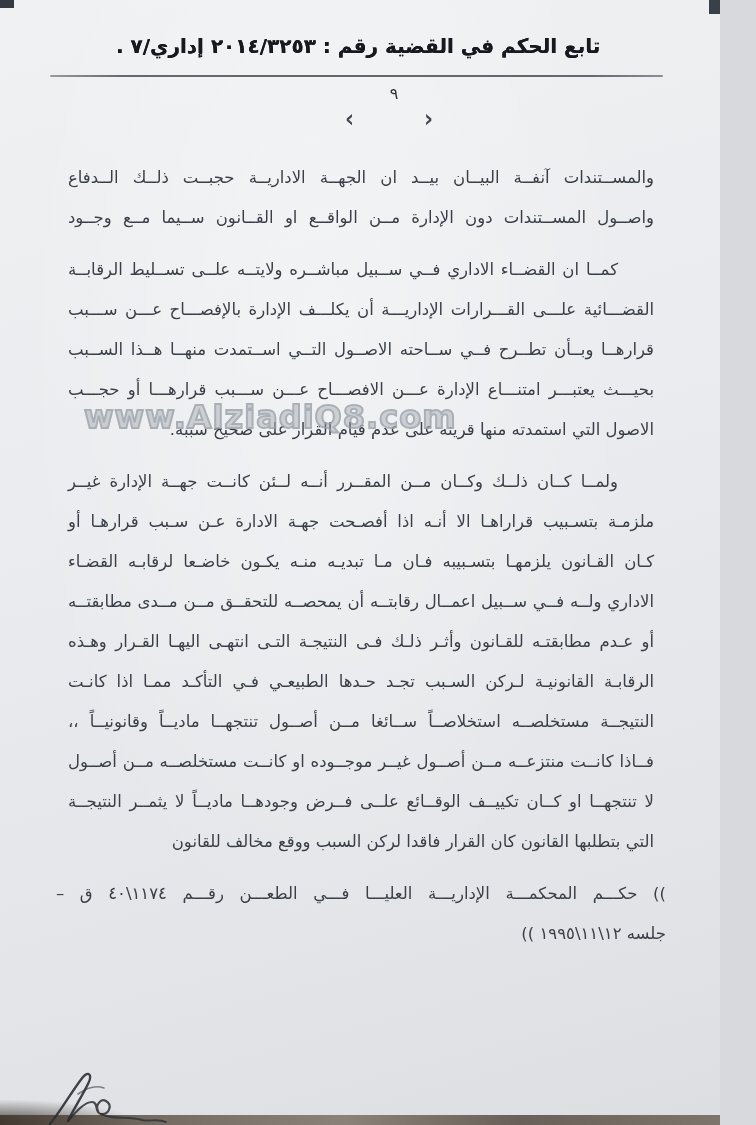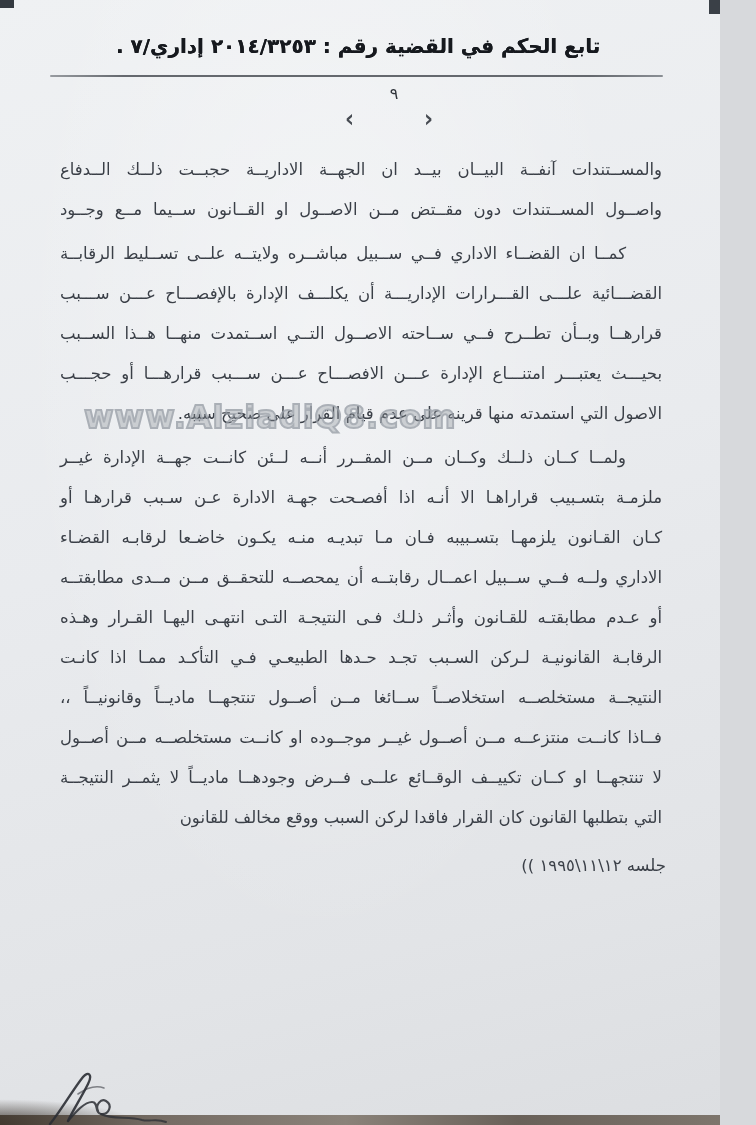--- a/index.html
+++ b/index.html
@@ -64,21 +64,21 @@
   
   .body-text{
     position:absolute;top:146px;right:54px;left:56px;z-index:2;
     font-size:16.5px;line-height:40px;color:var(--ink);
   }
   .ln{
     text-align:justify;text-align-last:justify;
     white-space:nowrap;
   }
   .ln-end{text-align-last:right;}
-  .para{margin:4px;}
+  .para{margin:12px;}
   .para + .para{margin-top:2px;}
   .indent .ln:first-child{padding-right:36px;}
   .citation{margin-top:8px;}
   
   .signature{position:absolute;left:44px;top:1072px;z-index:4;}
 </style>
 </head>
 <body>
 
 <div class="page" style="--ink: #3a3f47; --header-ink: #16191e; --watermark: #9aa0a8;">
@@ -94,21 +94,21 @@
   <div class="marks">
     <span>‹</span>
     <span>›</span>
   </div>
 
   <div class="watermark">www.AlziadiQ8.com</div>
 
   <div class="body-text">
     <div class="para">
         <div class="ln">والمســتندات آنفــة البيــان بيــد ان الجهــة الاداريــة حجبــت ذلــك الــدفاع</div>
-        <div class="ln">واصــول المســتندات دون مقــتض مــن الاصــول او القــانون ســيما مــع وجــود</div>
+        <div class="ln">واصــول المســتندات دون الإدارة مــن الواقــع او القــانون ســيما مــع وجــود</div>
       </div>
     <div class="para indent">
         <div class="ln">كمــا ان القضــاء الاداري فــي ســبيل مباشــره ولايتــه علــى تســليط الرقابــة</div>
         <div class="ln">القضـــائية علـــى القـــرارات الإداريـــة أن يكلـــف الإدارة بالإفصـــاح عـــن ســـبب</div>
         <div class="ln">قرارهــا وبــأن تطــرح فــي ســاحته الاصــول التــي اســتمدت منهــا هــذا الســبب</div>
         <div class="ln">بحيـــث يعتبـــر امتنـــاع الإدارة عـــن الافصـــاح عـــن ســـبب قرارهـــا أو حجـــب</div>
         <div class="ln ln-end">الاصول التي استمدته منها قرينه على عدم قيام القرار على صحيح سببه.</div>
       </div>
     <div class="para indent">
         <div class="ln">ولمــا كــان ذلــك وكــان مــن المقــرر أنــه لــئن كانــت جهــة الإدارة غيــر</div>
@@ -116,20 +116,21 @@
         <div class="ln">كـان القـانون يلزمهـا بتسـبيبه فـان مـا تبديـه منـه يكـون خاضـعا لرقابـه القضـاء</div>
         <div class="ln">الاداري ولــه فــي ســبيل اعمــال رقابتــه أن يمحصــه للتحقــق مــن مــدى مطابقتــه</div>
         <div class="ln">أو عـدم مطابقتـه للقـانون وأثـر ذلـك فـى النتيجـة التـى انتهـى اليهـا القـرار وهـذه</div>
         <div class="ln">الرقابـة القانونيـة لـركن السـبب تجـد حـدها الطبيعـي فـي التأكـد ممـا اذا كانـت</div>
         <div class="ln">النتيجــة مستخلصــه استخلاصــاً ســائغا مــن أصــول تنتجهــا ماديــاً وقانونيــاً ،،</div>
         <div class="ln">فــاذا كانــت منتزعــه مــن أصــول غيــر موجــوده او كانــت مستخلصــه مــن أصــول</div>
         <div class="ln">لا تنتجهــا او كــان تكييــف الوقــائع علــى فــرض وجودهــا ماديــاً لا يثمــر النتيجــة</div>
         <div class="ln ln-end">التي بتطلبها القانون كان القرار فاقدا لركن السبب ووقع مخالف للقانون</div>
       </div>
     <div class="citation">
+      <div class="ln">)) حكـــم المحكمـــة الإداريـــة العليـــا فـــي الطعـــن رقـــم ١١٧٤\٤٠ ق –</div>
       <div class="ln ln-end">جلسه ١٢\١١\١٩٩٥ ))</div>
     </div>
   </div>
 
   <svg class="signature" width="130" height="53" viewBox="0 0 130 53" fill="none">
     <path d="M6,52 C16,40 30,16 39,5 C44,-1 49,2 44,12 C37,26 28,40 24,49" stroke="#2b2e34" stroke-width="2.4" stroke-linecap="round" fill="none" opacity="0.9"></path>
     <path d="M24,49 C31,41 40,30 48,30 C55,30 50,41 57,42 C65,43 69,33 62,29 C57,26 51,33 54,39" stroke="#2b2e34" stroke-width="2.2" stroke-linecap="round" fill="none" opacity="0.85"></path>
     <path d="M57,42 C68,48 84,44 98,48 C106,50 112,46 122,50" stroke="#2b2e34" stroke-width="2" stroke-linecap="round" fill="none" opacity="0.75"></path>
     <path d="M34,22 C44,15 52,13 60,16" stroke="#2b2e34" stroke-width="1.6" stroke-linecap="round" fill="none" opacity="0.55"></path>
   </svg>

